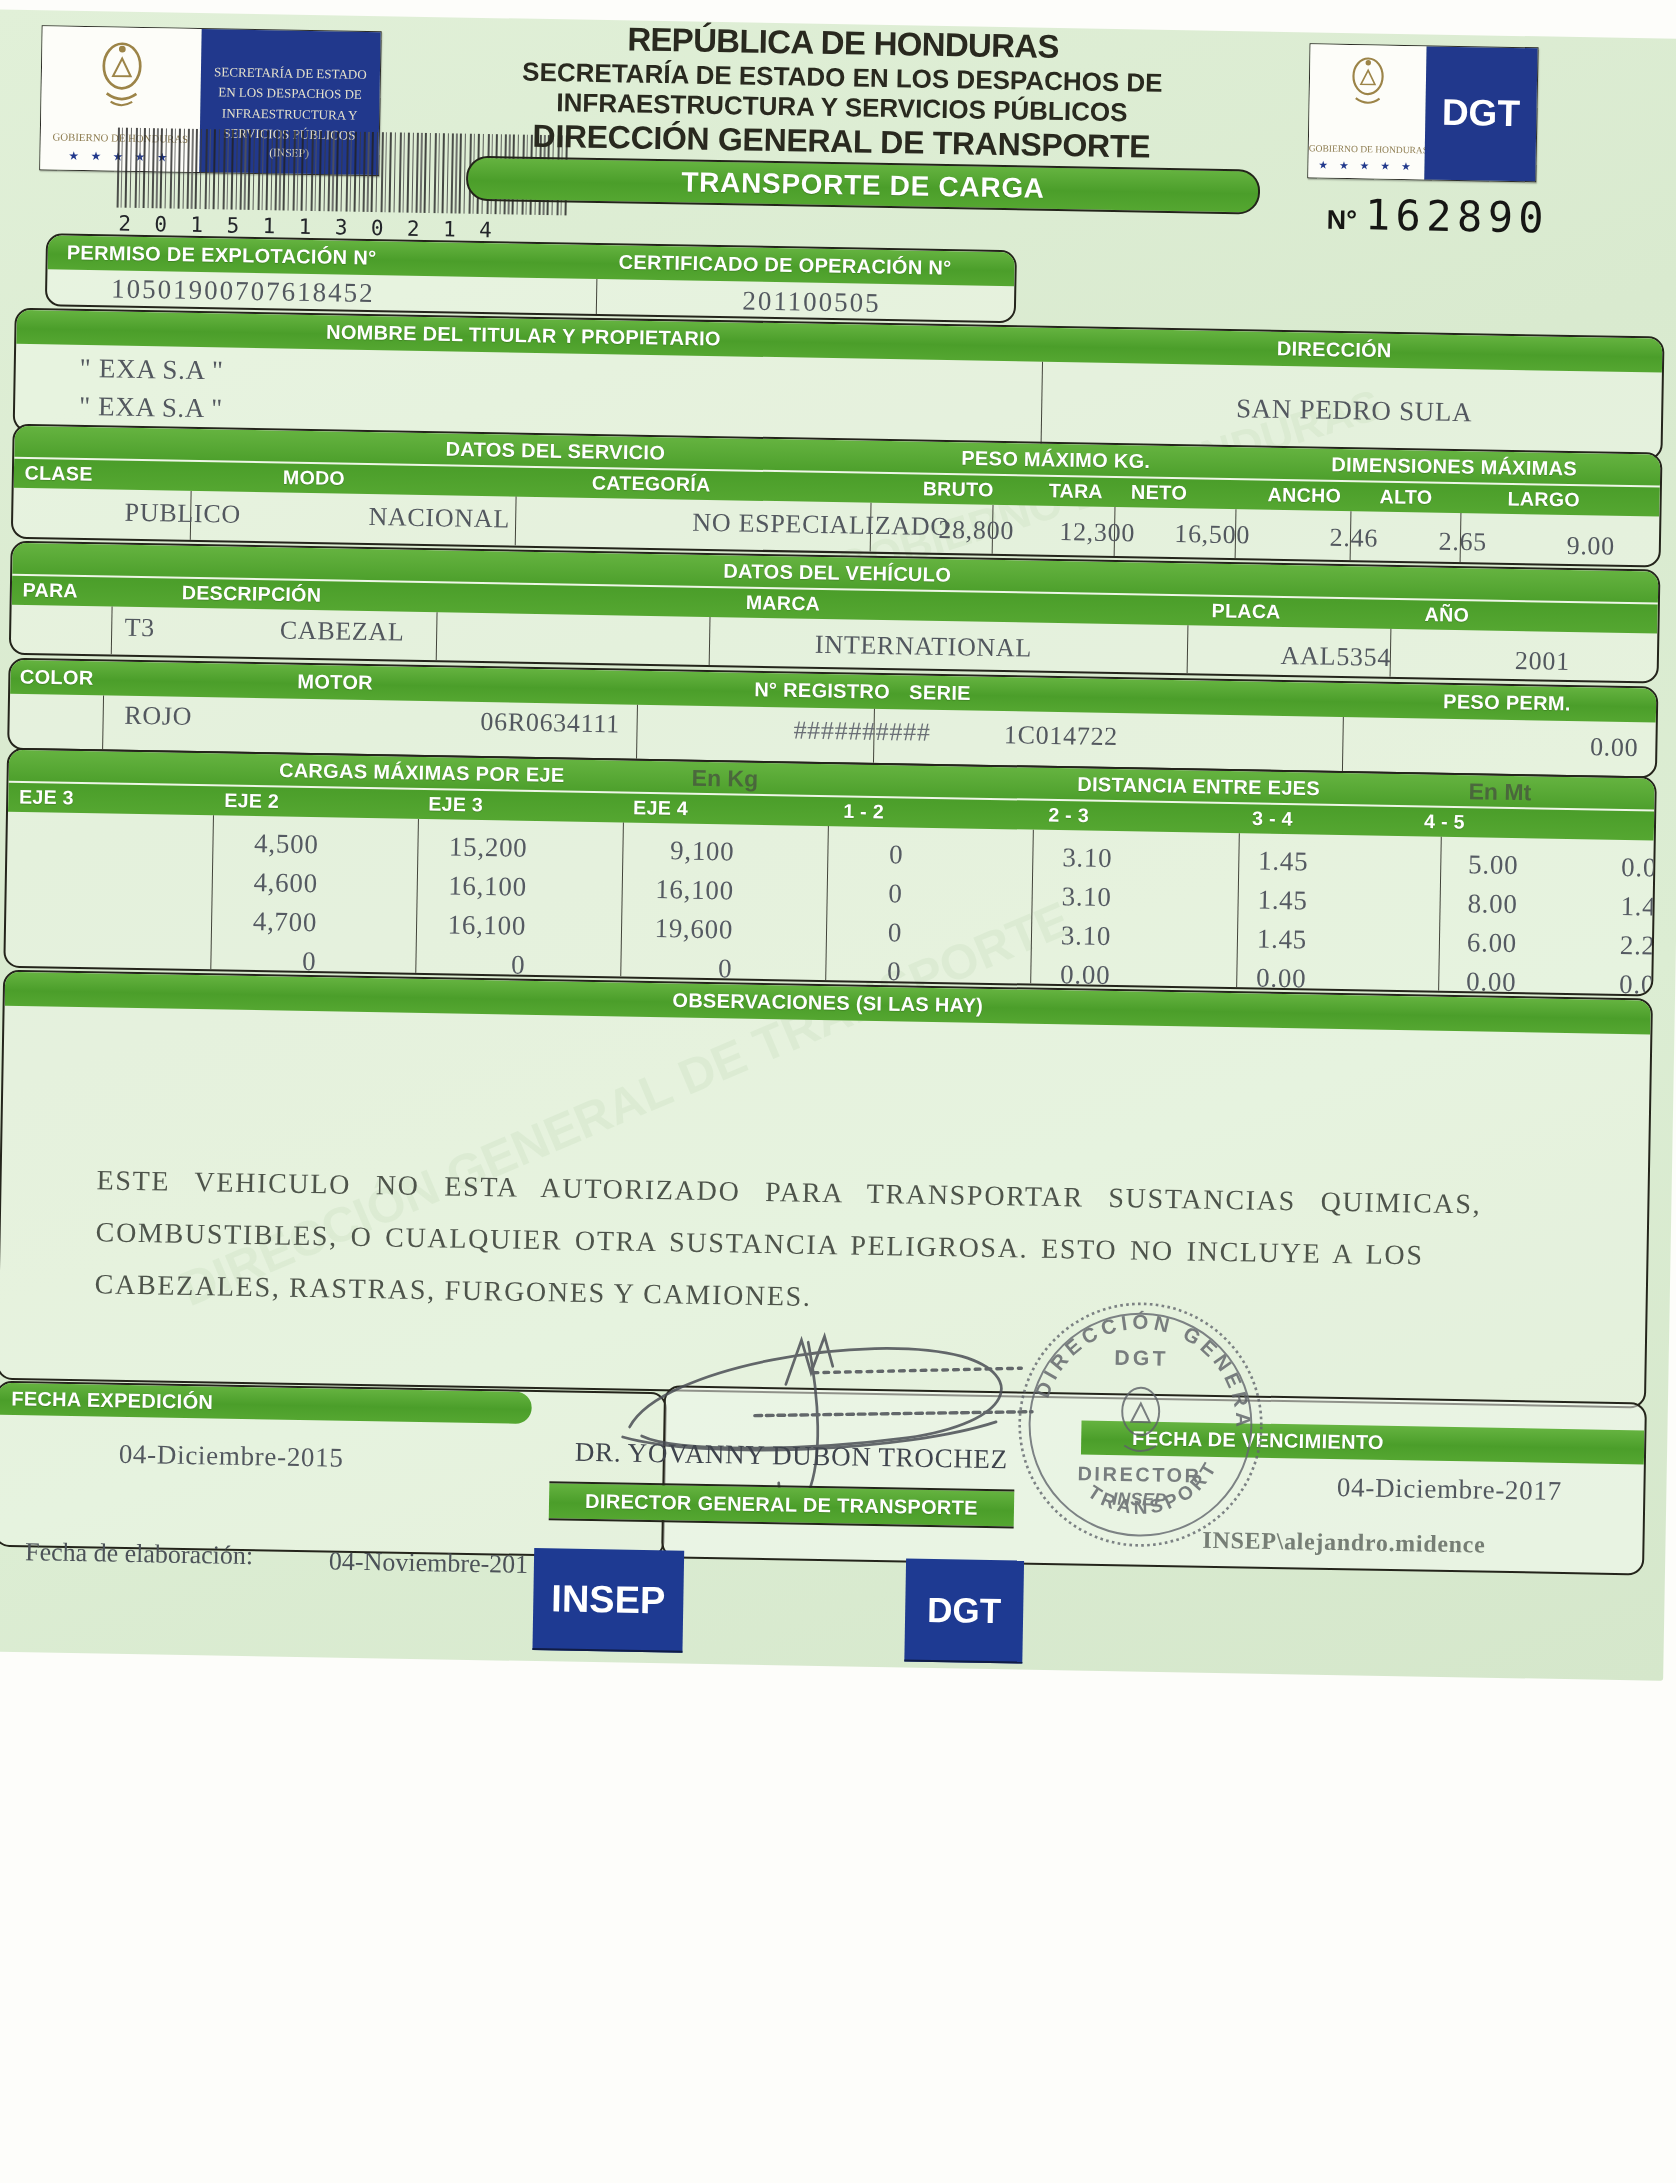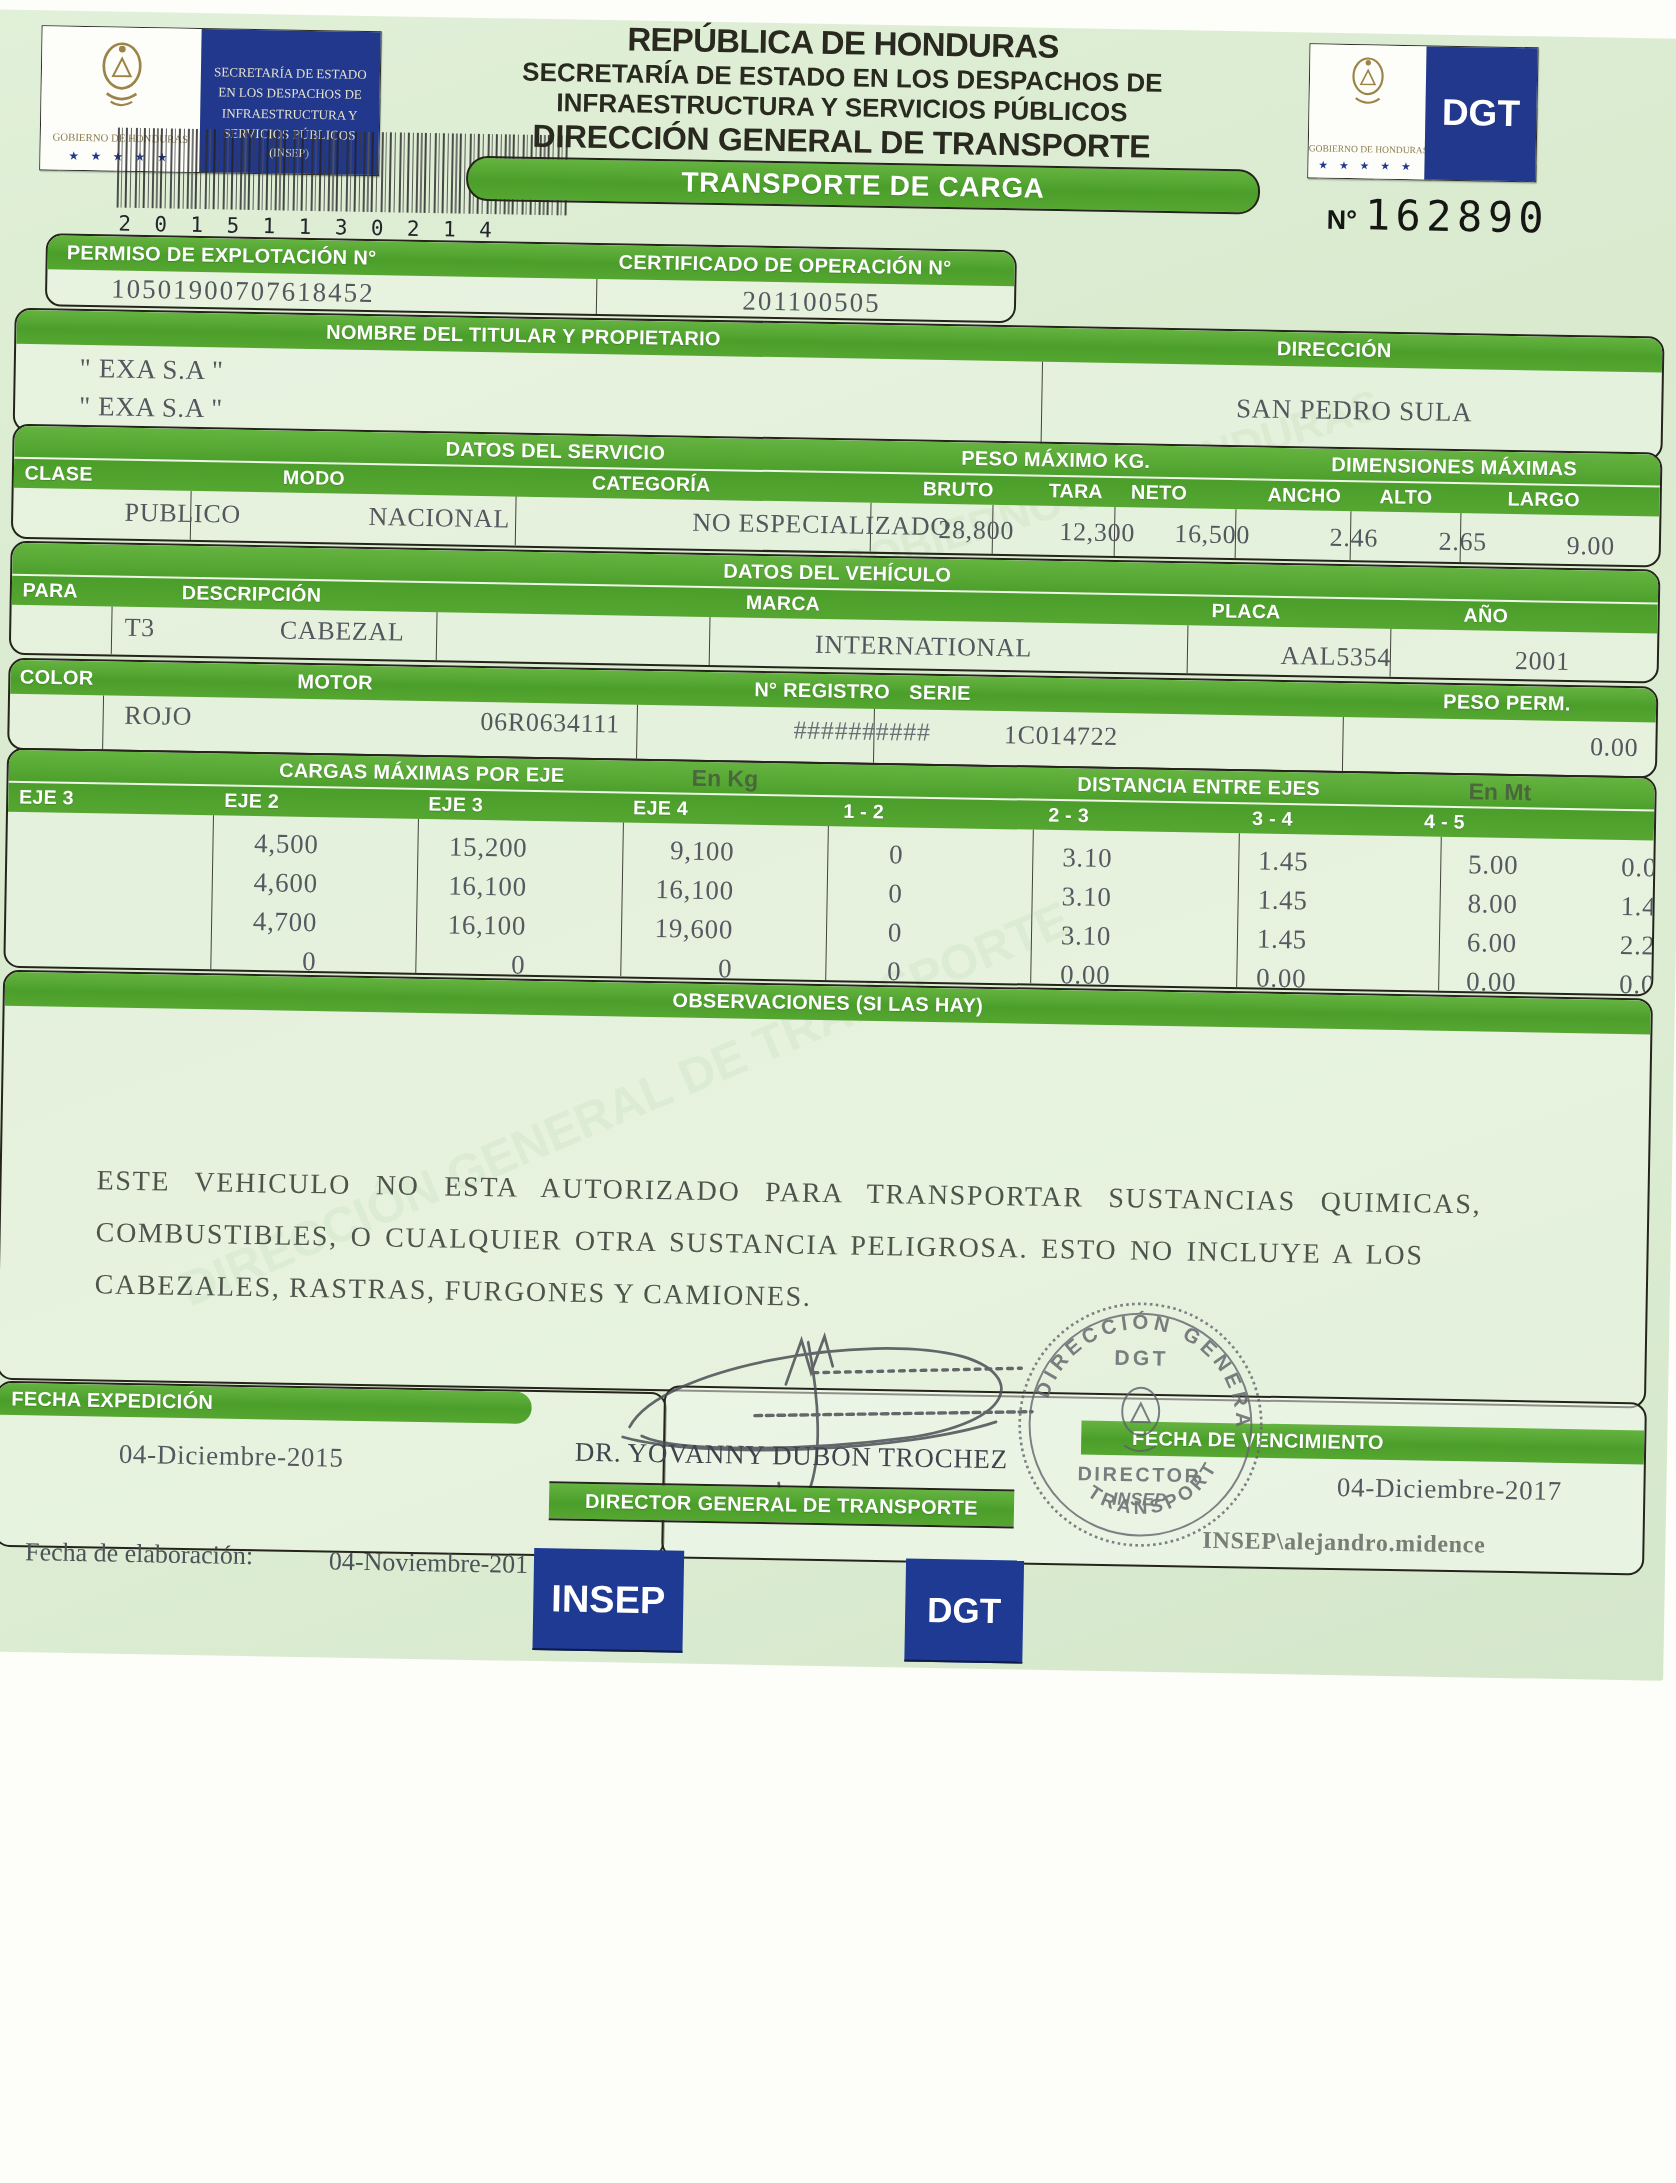--- a/index.html
+++ b/index.html
@@ -182,21 +182,21 @@
   <div class="sec" style="left:32px;top:531px;width:1646px;height:110px;">
     <div class="sec-bar greenbar" style="height:62px;">
       <div class="bar-row bar-row1">
         <div class="bar-lbl ctr" style="left:453px;width:744px;">DATOS DEL VEHÍCULO</div>
       </div>
       <div class="bar-row bar-row2">
         <div class="bar-lbl" style="left:10.8px;font-size:19.6px;">PARA</div>
         <div class="bar-lbl" style="left:170px;font-size:19.6px;">DESCRIPCIÓN</div>
         <div class="bar-lbl" style="left:734px;font-size:19.6px;">MARCA</div>
         <div class="bar-lbl" style="left:1200px;font-size:19.6px;">PLACA</div>
-        <div class="bar-lbl" style="left:1452px;font-size:19.6px;">AÑO</div>
+        <div class="bar-lbl" style="left:1413px;font-size:19.6px;">AÑO</div>
       </div>
     </div>
     <div class="vline" style="left:100px;top:62px;"></div>
     <div class="vline" style="left:425px;top:62px;"></div>
     <div class="vline" style="left:698px;top:62px;"></div>
     <div class="vline" style="left:1176px;top:62px;"></div>
     <div class="vline" style="left:1379px;top:62px;"></div>
     <div class="val ctr" style="left:81px;top:68px;width:95px;font-size:26px;">T3</div>
     <div class="val ctr" style="left:243px;top:68px;width:176px;font-size:26px;">CABEZAL</div>
     <div class="val ctr" style="left:757px;top:73px;width:311px;font-size:26px;">INTERNATIONAL</div>

